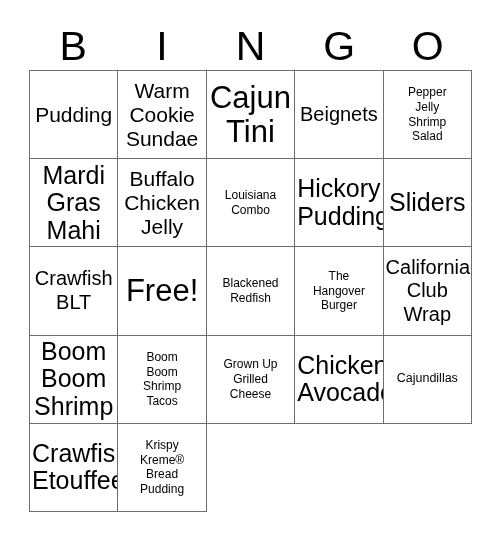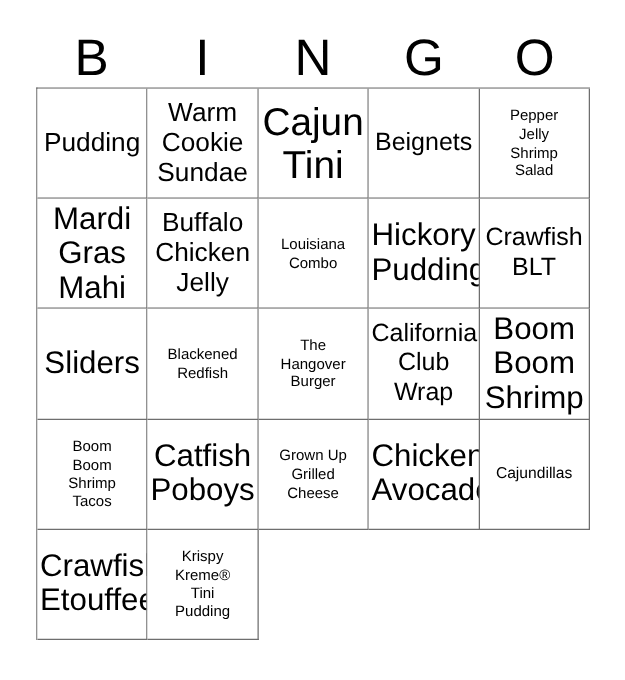--- a/index.html
+++ b/index.html
@@ -133,26 +133,29 @@
 Jelly</span>
       </div>
       <div class="cell fs-sm">
         <span class="cell-text">Louisiana
 Combo</span>
       </div>
       <div class="cell fs-xl">
         <span class="cell-text">Hickory
 Pudding</span>
       </div>
+      <div class="cell fs-xl">
+        <span class="cell-text">Sliders</span>
+      </div>
       <div class="cell fs-md">
         <span class="cell-text">Crawfish
 BLT</span>
       </div>
-      <div class="cell fs-xl">
-        <span class="cell-text">Sliders</span>
+      <div class="cell fs-xxl">
+        <span class="cell-text">Free!</span>
       </div>
       <div class="cell fs-sm">
         <span class="cell-text">Blackened
 Redfish</span>
       </div>
       <div class="cell fs-sm">
         <span class="cell-text">The
 Hangover
 Burger</span>
       </div>
@@ -165,41 +168,37 @@
         <span class="cell-text">Boom
 Boom
 Shrimp</span>
       </div>
       <div class="cell fs-sm">
         <span class="cell-text">Boom
 Boom
 Shrimp
 Tacos</span>
       </div>
-      <div class="cell fs-xl">
-        <span class="cell-text">Catfish
-Poboys</span>
-      </div>
       <div class="cell fs-sm">
         <span class="cell-text">Grown Up
 Grilled
 Cheese</span>
       </div>
       <div class="cell fs-xl">
         <span class="cell-text">Chicken
 Avocado</span>
       </div>
       <div class="cell fs-xs">
         <span class="cell-text">Cajundillas</span>
       </div>
       <div class="cell fs-xl">
         <span class="cell-text">Crawfish
 Etouffee</span>
       </div>
       <div class="cell fs-sm">
         <span class="cell-text">Krispy
 Kreme®
-Tini
+Bread
 Pudding</span>
       </div>
     </div>
 
 </div>
 
 </body></html>

